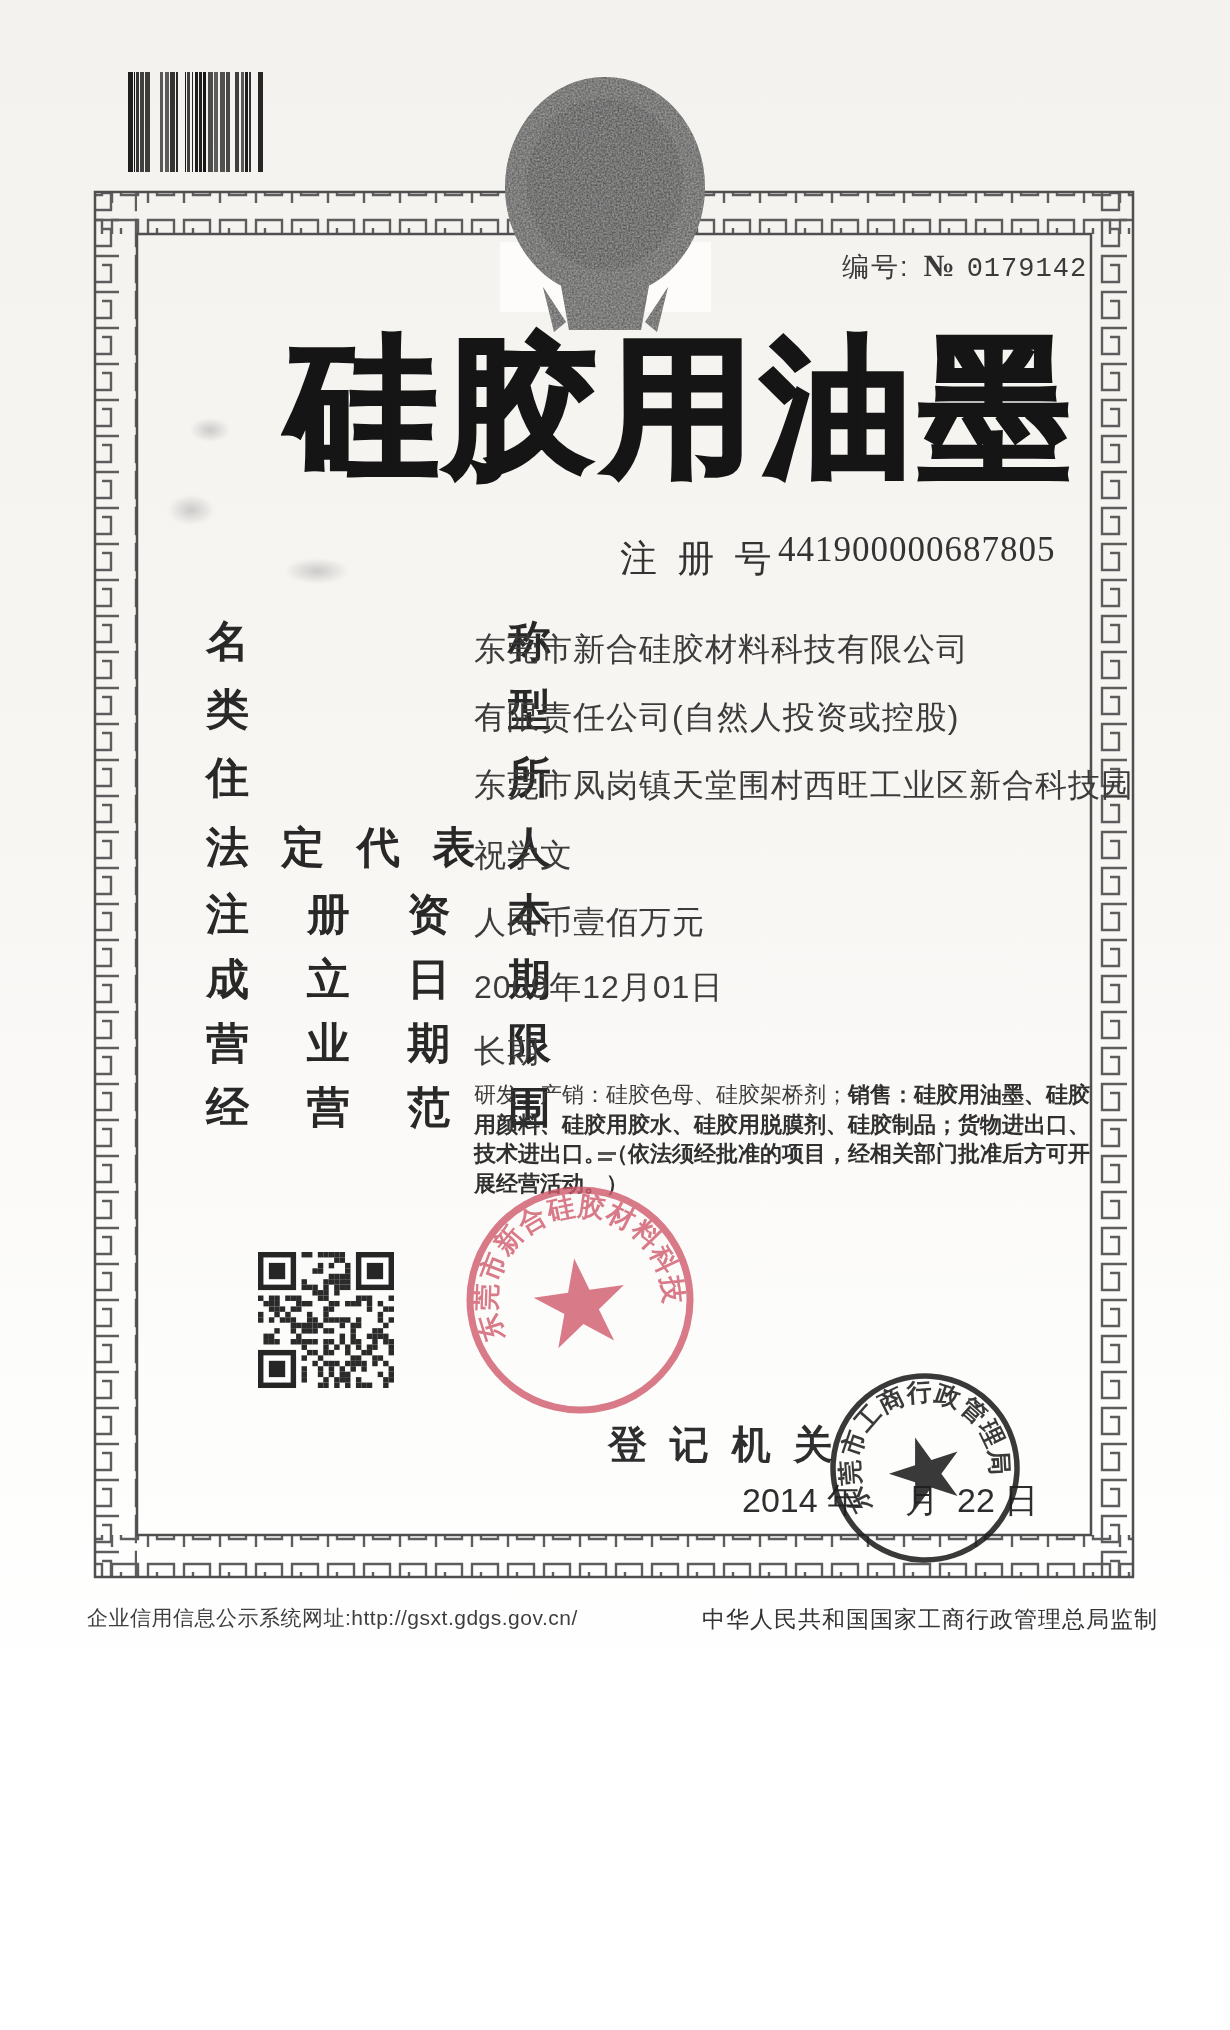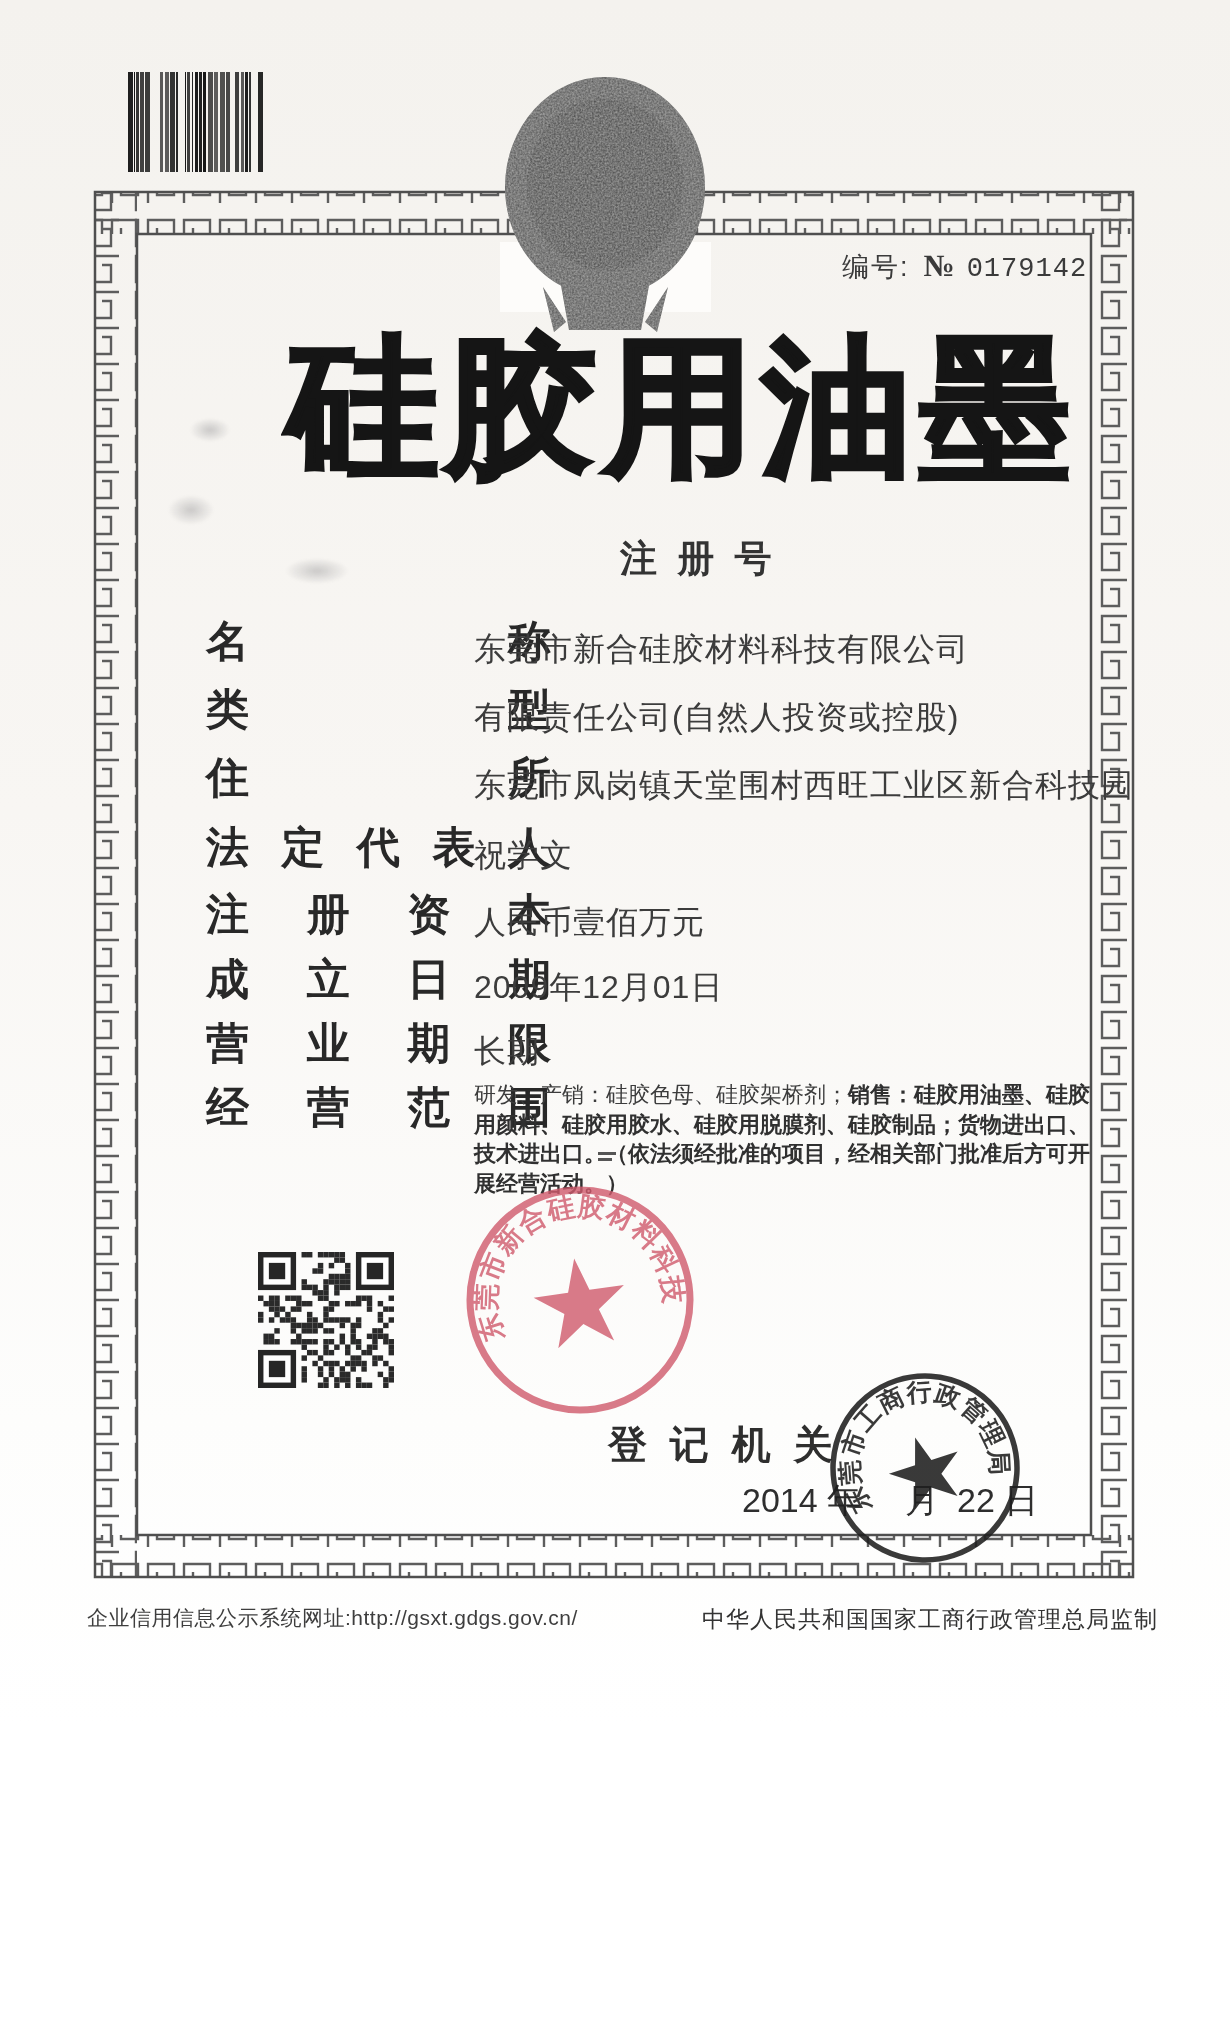--- a/index.html
+++ b/index.html
@@ -20,21 +20,21 @@
   
   .title{
     left:288px;top:332px;
     font-size:150px;font-weight:900;line-height:1;
     letter-spacing:8px;color:#1a1a1a;
     -webkit-text-stroke:4px #1a1a1a;
     filter:blur(.4px) contrast(1.05);
     white-space:nowrap;
   }
   
-  .regno-label{left:620px;top:534px;font-size:37px;font-weight:700;letter-spacing:5px;color:#333;text-align:right;}
+  .regno-label{left:620px;top:534px;font-size:37px;font-weight:400;letter-spacing:5px;color:#333;text-align:right;}
   .regno-value{left:778px;top:530px;font-size:35px;font-family:"Liberation Serif",serif;letter-spacing:1px;color:#333;}
   
   .row-label{
     left:206px;width:345px;
     font-size:43px;font-weight:700;color:#282828;
     text-align:justify;text-align-last:justify;
     line-height:1.1;filter:blur(.2px);
   }
   .row-value{
     left:474px;font-size:32px;color:#3c3c3c;letter-spacing:1px;
@@ -130,20 +130,21 @@
     </g>
   </svg>
 
   <div class="abs serial">
     <span>编号:</span><span class="nosign">№</span><span class="digits">0179142</span>
   </div>
 
   <div class="abs title">硅胶用油墨</div>
 
   <div class="abs regno-label">注 册 号</div>
+  <div class="abs regno-value">441900000687805</div>
 
   <div>
     <div class="abs row-label" style="top:618px">名称</div>
     <div class="abs row-value" style="top:628px">东莞市新合硅胶材料科技有限公司</div>
   </div>
   <div>
     <div class="abs row-label" style="top:686px">类型</div>
     <div class="abs row-value" style="top:696px">有限责任公司(自然人投资或控股)</div>
   </div>
   <div>

